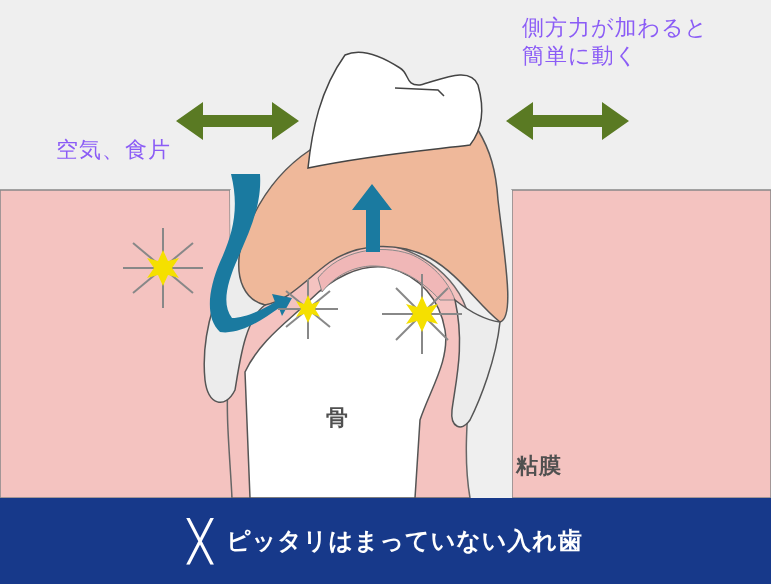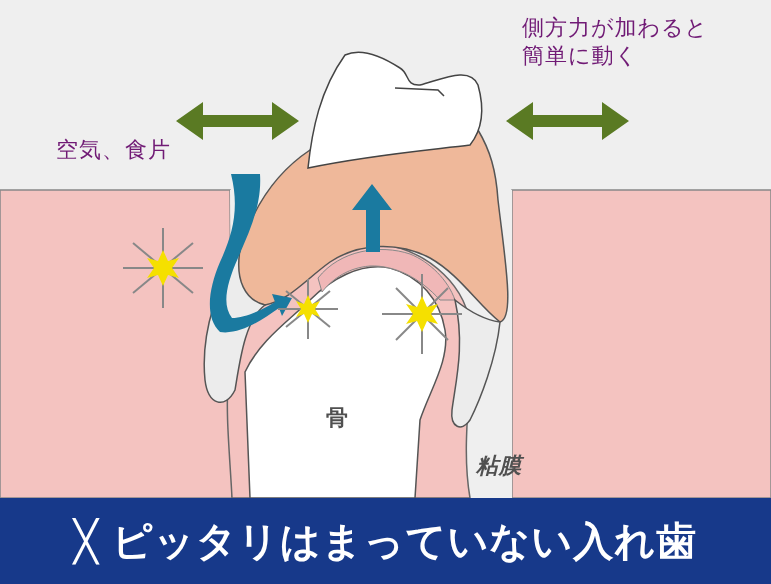--- a/index.html
+++ b/index.html
@@ -1,24 +1,24 @@
 <!DOCTYPE html>
 <html><head>
 <meta charset="utf-8">
 <style>
   html,body{margin:0;padding:0;background:#fff;}
   body{width:771px;height:584px;overflow:hidden;font-family:"DejaVu Sans","Liberation Sans",sans-serif;}
   .stage{position:relative;width:771px;height:584px;background:#efefef;}
   svg.art{position:absolute;left:0;top:0;}
-  .lbl{position:absolute;color:#701a75;font-size:22px;letter-spacing:1px;line-height:1.25;white-space:pre;}
+  .lbl{position:absolute;color:#8b5cf6;font-size:22px;letter-spacing:1px;line-height:1.25;white-space:pre;}
   .lbl.bold{font-weight:bold;color:#505050;}
   .banner{position:absolute;left:0;top:498px;width:771px;height:86px;background:#17398a;
           display:flex;align-items:center;justify-content:center;color:#fff;}
   .banner .mark{font-family:"DejaVu Sans",sans-serif;font-size:40px;margin-right:14px;font-weight:300;}
-  .banner .txt{font-family:"DejaVu Serif","Liberation Serif",serif;font-size:40px;font-weight:bold;letter-spacing:1px;}
+  .banner .txt{font-family:"DejaVu Serif","Liberation Serif",serif;font-size:24px;font-weight:bold;letter-spacing:1px;}
 </style>
 </head>
 <body>
 
 <div class="stage">
   <svg class="art" width="771" height="584" viewBox="0 0 771 584">
 
     <path d="M0,190 L230,190 L232,498 L0,498 Z" fill="#f4c3c0" stroke="#888" stroke-width="1.5"></path>
     <path d="M512,190 L771,190 L771,498 L512,498 Z" fill="#f4c3c0" stroke="#888" stroke-width="1.5"></path>
 
@@ -77,19 +77,19 @@
           <line x1="26" y1="-26" x2="-26" y2="26"></line>
         </g>
       <polygon points="0,-18 5,-7 16,-10 9,0 16,10 5,7 0,18 -5,7 -16,10 -9,0 -16,-10 -5,-7" fill="#f5e000"></polygon>
     </g>
   </svg>
 
   <div class="lbl" style="left:18px;top:136px;margin-left:38px;">空気、食片</div>
   <div class="lbl" style="left:522px;top:14px;">側方力が加わると
 簡単に動く</div>
   <div class="lbl bold" style="left:326px;top:404px;">骨</div>
-  <div class="lbl bold" style="left:476px;top:452px;font-style:italic;">粘膜</div>
+  <div class="lbl bold" style="left:516px;top:452px;">粘膜</div>
 
   <div class="banner">
     <span class="mark">╳</span>
     <span class="txt">ピッタリはまっていない入れ歯</span>
   </div>
 </div>
 
 </body></html>

